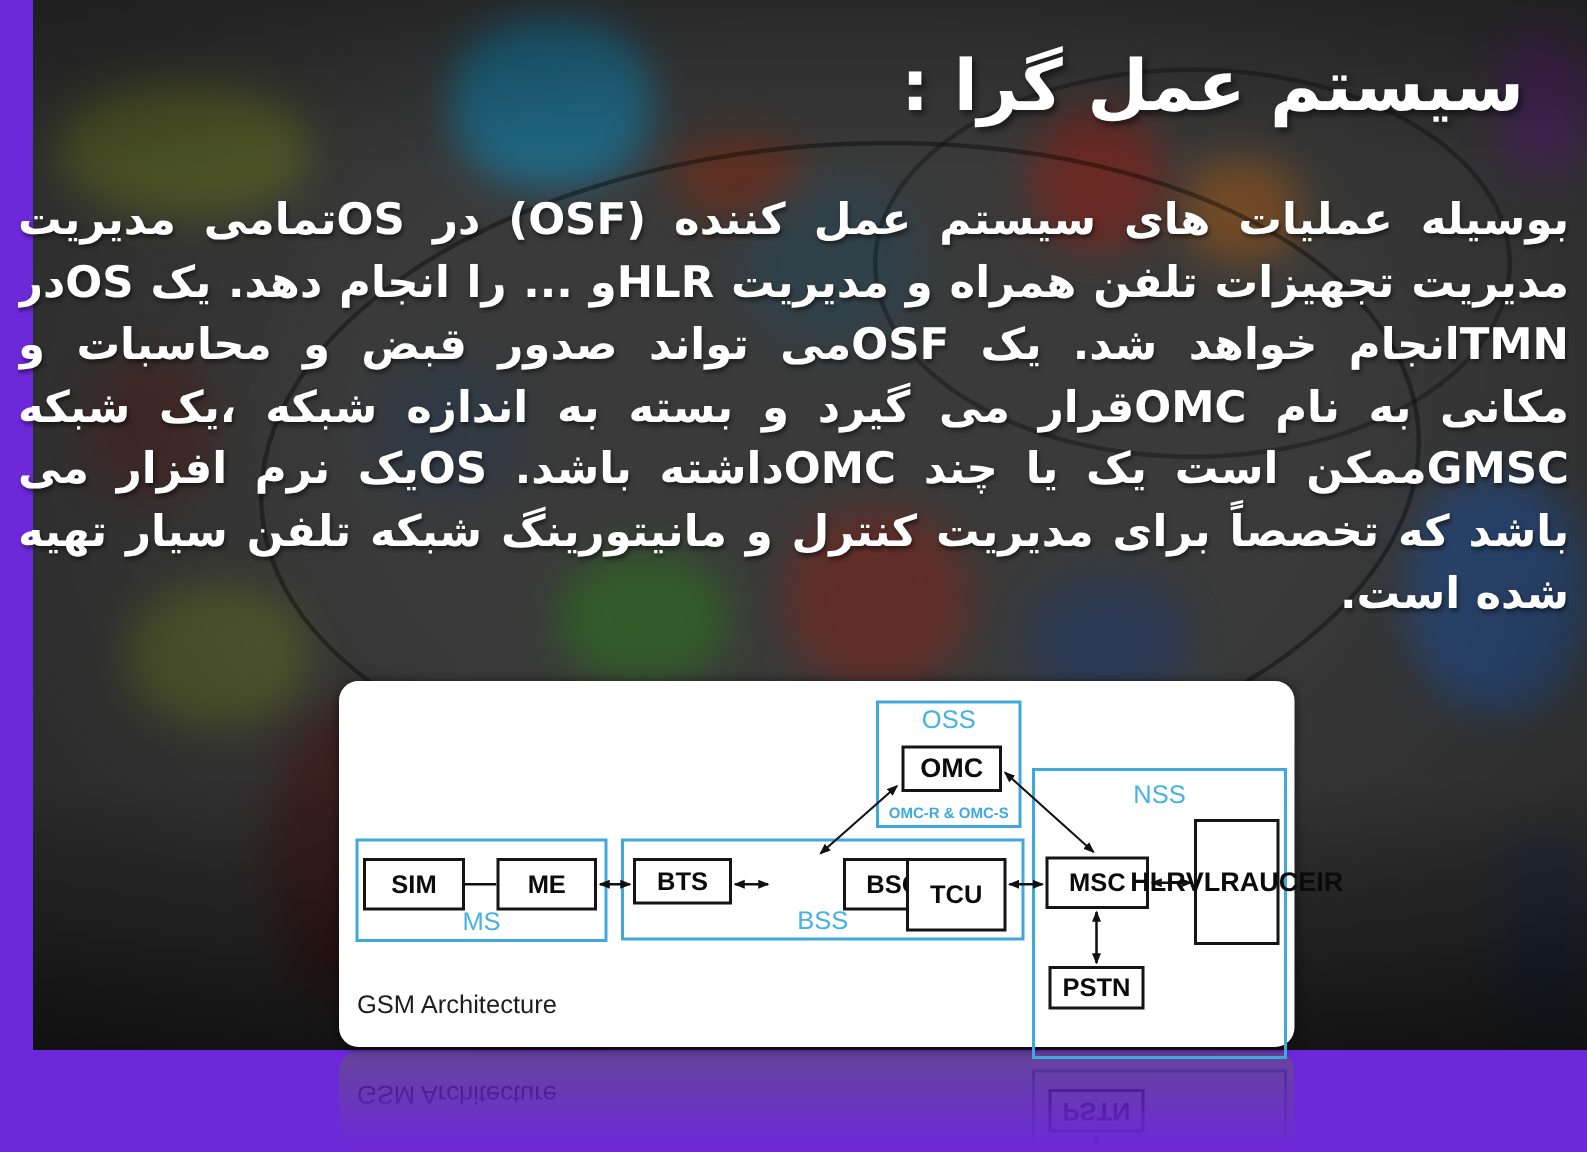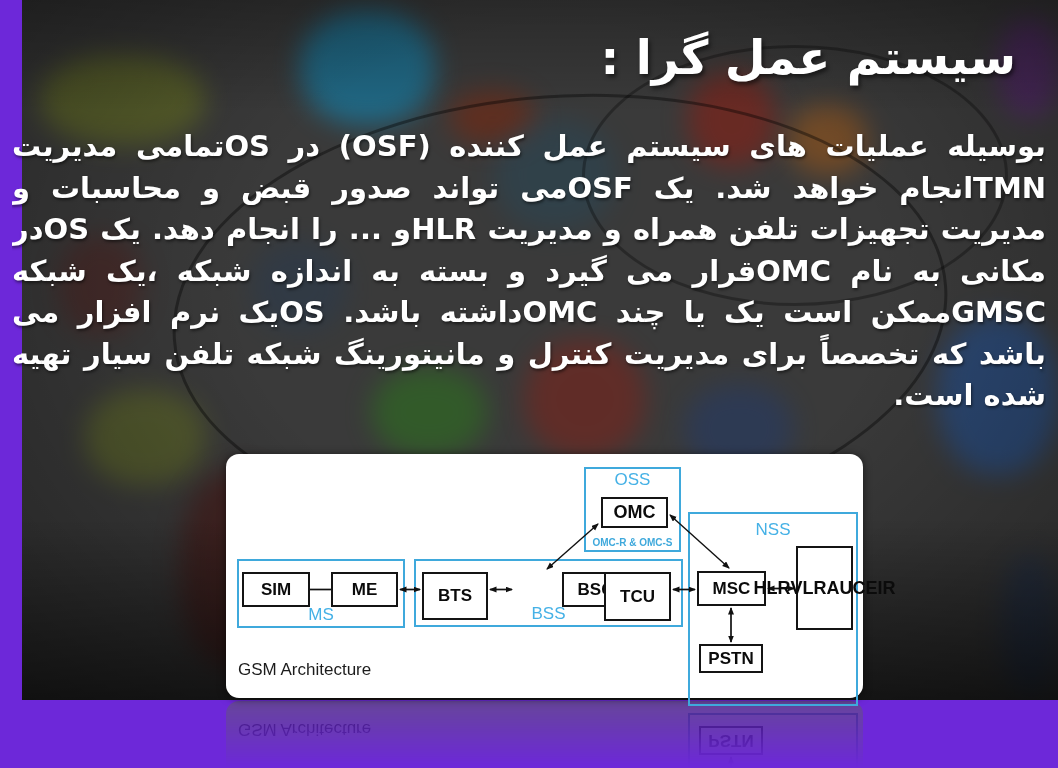--- a/index.html
+++ b/index.html
@@ -72,22 +72,22 @@
     <div class="blob" style="left:278px;top:600px;width:140px;height:100px;background:#55100c;opacity:.45;"></div>
     <div class="curve" style="left:150px;top:95px;width:770px;height:430px;transform:rotate(-4deg);"></div>
     <div class="curve" style="left:560px;top:45px;width:420px;height:255px;border-color:rgba(0,0,0,.3);"></div>
     <div class="vignette"></div>
   </div>
 
   <h1 class="title">سیستم عمل گرا :</h1>
 
   <div class="body-text">
     <div class="body-line">بوسیله عملیات های سیستم عمل کننده (OSF) در  OSتمامی مدیریت</div>
+    <div class="body-line">مدیریت تجهیزات تلفن همراه و مدیریت  HLRو ... را انجام دهد. یک  OSدر</div>
     <div class="body-line">TMNانجام خواهد شد. یک  OSFمی تواند صدور قبض و محاسبات و</div>
-    <div class="body-line">مدیریت تجهیزات تلفن همراه و مدیریت  HLRو ... را انجام دهد. یک  OSدر</div>
     <div class="body-line">مکانی به نام  OMCقرار می گیرد و بسته به اندازه شبکه ،یک شبکه</div>
     <div class="body-line">GMSCممکن است یک یا چند  OMCداشته باشد.  OSیک نرم افزار می</div>
     <div class="body-line">باشد که تخصصاً برای مدیریت کنترل و مانیتورینگ شبکه تلفن سیار تهیه</div>
     <div class="body-line last">شده است.</div>
   </div>
 
   <div class="panel" id="gsm-panel">
 
     <div class="grp" style="left:11px;top:105px;width:168px;height:69px;">
       <span class="grp-label bottom">MS</span>
@@ -115,21 +115,21 @@
       <line x1="356" y1="135.5" x2="376" y2="135.5" stroke="#111" stroke-width="1.7" marker-start="url(#ah)" marker-end="url(#ah)"></line>
       <line x1="447" y1="135.5" x2="469" y2="135.5" stroke="#111" stroke-width="1.7" marker-start="url(#ah)" marker-end="url(#ah)"></line>
       <line x1="542" y1="134.5" x2="568" y2="134.5" stroke="#111" stroke-width="1.7" marker-start="url(#ah)" marker-end="url(#ah)"></line>
       <line x1="505" y1="154" x2="505" y2="188" stroke="#111" stroke-width="1.7" marker-start="url(#ah)" marker-end="url(#ah)"></line>
       <line x1="321" y1="115" x2="372" y2="70" stroke="#111" stroke-width="1.4" marker-start="url(#ah)" marker-end="url(#ah)"></line>
       <line x1="503" y1="114" x2="444" y2="61" stroke="#111" stroke-width="1.4" marker-start="url(#ah)" marker-end="url(#ah)"></line>
     </svg>
 
     <div class="dbox" style="left:16px;top:118px;width:68px;height:35px;">SIM</div>
     <div class="dbox" style="left:105px;top:118px;width:67px;height:35px;">ME</div>
-    <div class="dbox" style="left:196px;top:118px;width:66px;height:48px;">BTS</div>
+    <div class="dbox" style="left:196px;top:118px;width:66px;height:31px;">BTS</div>
     <div class="dbox" style="left:288px;top:118px;width:67px;height:35px;margin-left:48px;">BSC</div>
     <div class="dbox" style="left:378px;top:118px;width:67px;height:49px;">TCU</div>
     <div class="dbox" style="left:471px;top:117px;width:69px;height:35px;">MSC</div>
     <div class="dbox omc" style="left:375px;top:43px;width:67px;height:31px;">OMC</div>
     <div class="dbox" style="left:473px;top:190px;width:64px;height:29px;">PSTN</div>
     <div class="dbox stack" style="left:570px;top:92px;width:57px;height:84px;">
       <span>HLR</span>
       <span>VLR</span>
       <span>AUC</span>
       <span>EIR</span>

